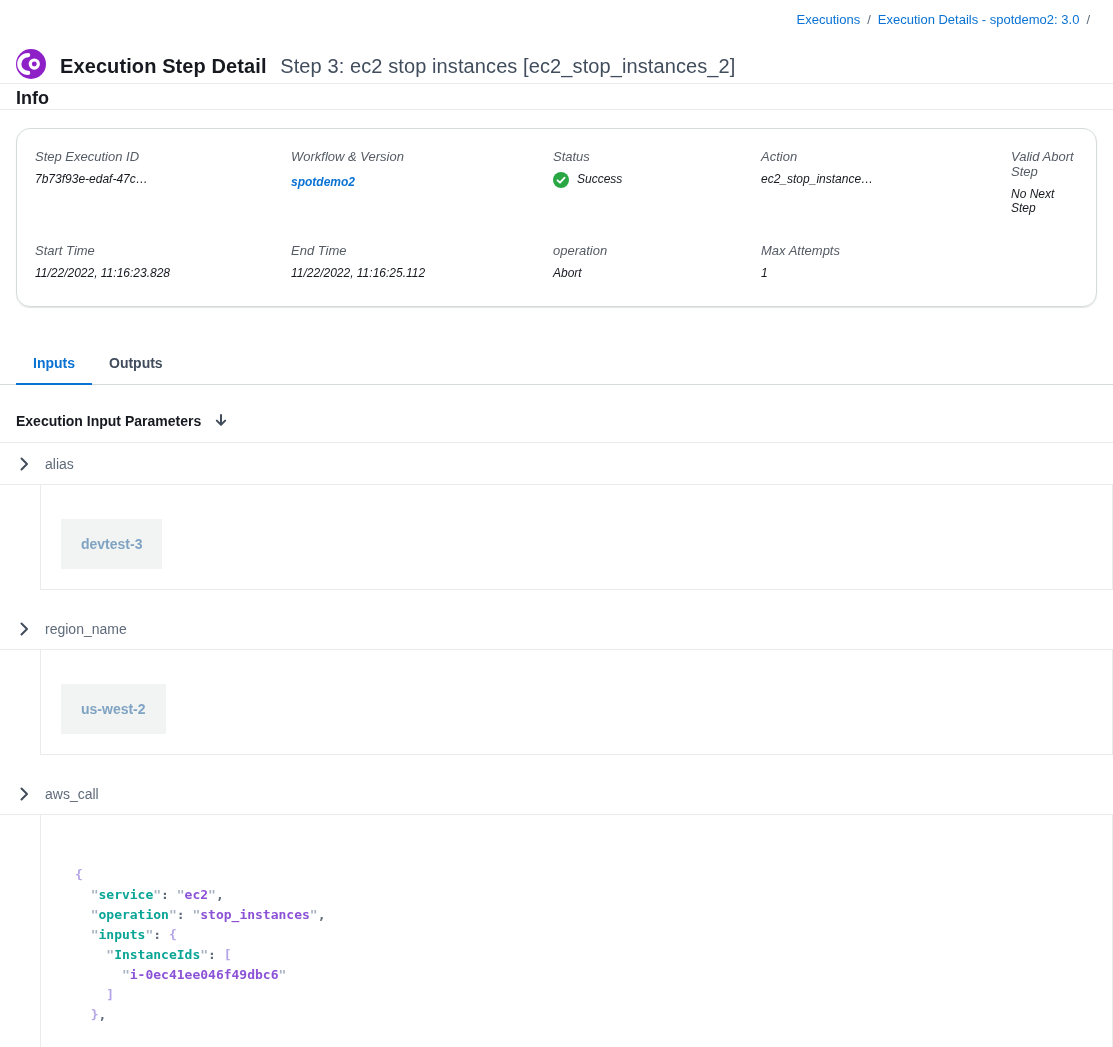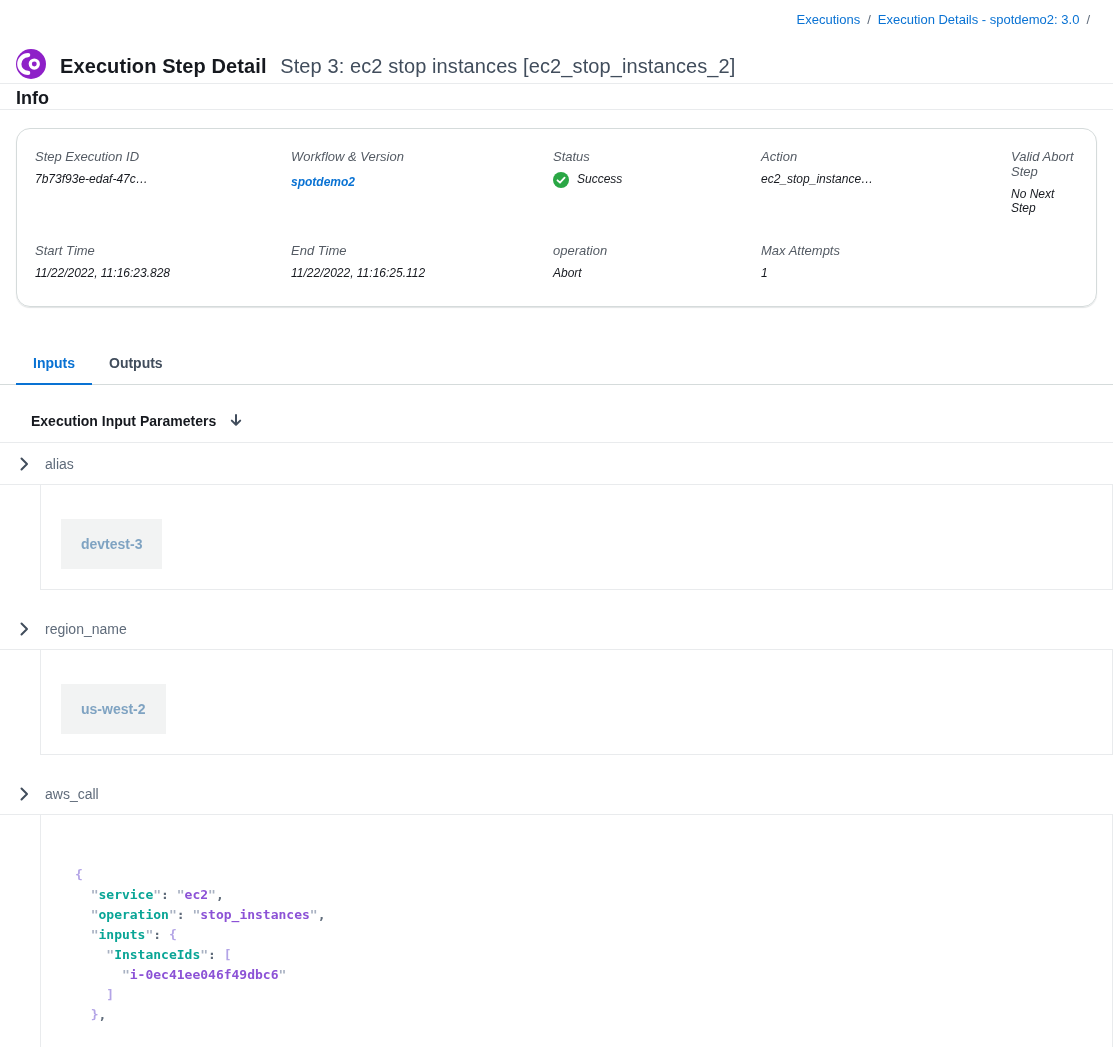--- a/index.html
+++ b/index.html
@@ -33,21 +33,21 @@
   .field-label { font-size:13px; color:#545b64; margin-bottom:8px; }
   .field-value { font-size:12px; color:#16191f; }
   .field-value.link { color:var(--accent,#0972d3); font-weight:600; }
   .status-value { display:flex; align-items:flex-start; gap:8px; }
 
   .tabs { display:flex; margin-top:38px; padding:0 16px; border-bottom:1px solid #d5dbdb; }
   .tab { font-size:14px; font-weight:600; color:#414d5c; padding:10px 17px 13px; cursor:pointer; position:relative; }
   .tab.active { color:var(--accent,#0972d3); }
   .tab.active::after { content:""; position:absolute; left:0; right:0; bottom:-1px; height:2px; background:var(--accent,#0972d3); }
 
-  .param-row { display:flex; align-items:center; gap:12px; padding:28px 31px 13px; font-size:14px; font-weight:600; color:#16191f; }
+  .param-row { display:flex; align-items:center; gap:12px; padding:28px 16px 13px; font-size:14px; font-weight:600; color:#16191f; }
   .icon-btn { display:inline-flex; cursor:pointer; }
 
   .expander { display:flex; align-items:center; gap:13px; padding:13px 16px 12px; cursor:pointer; }
   .expander .exp-label { font-size:14px; color:#5f6b7a; }
 
   .panel { margin:0 0 18px 40px; border:1px solid #e9ebed; border-top:none; padding:34px 20px 20px;font-weight:bold; }
   .chip { display:inline-block; background:var(--chip-bg,#f2f3f3); color:var(--chip-text,#7fa3c2); font-size:14px; padding:17px 20px; }
 
   .code-panel { padding:50px 20px 22px 34px; margin-bottom:0; }
   .code { font-family:"DejaVu Sans Mono", monospace; font-size:13px; line-height:20px; color:#5f6b7a; }

